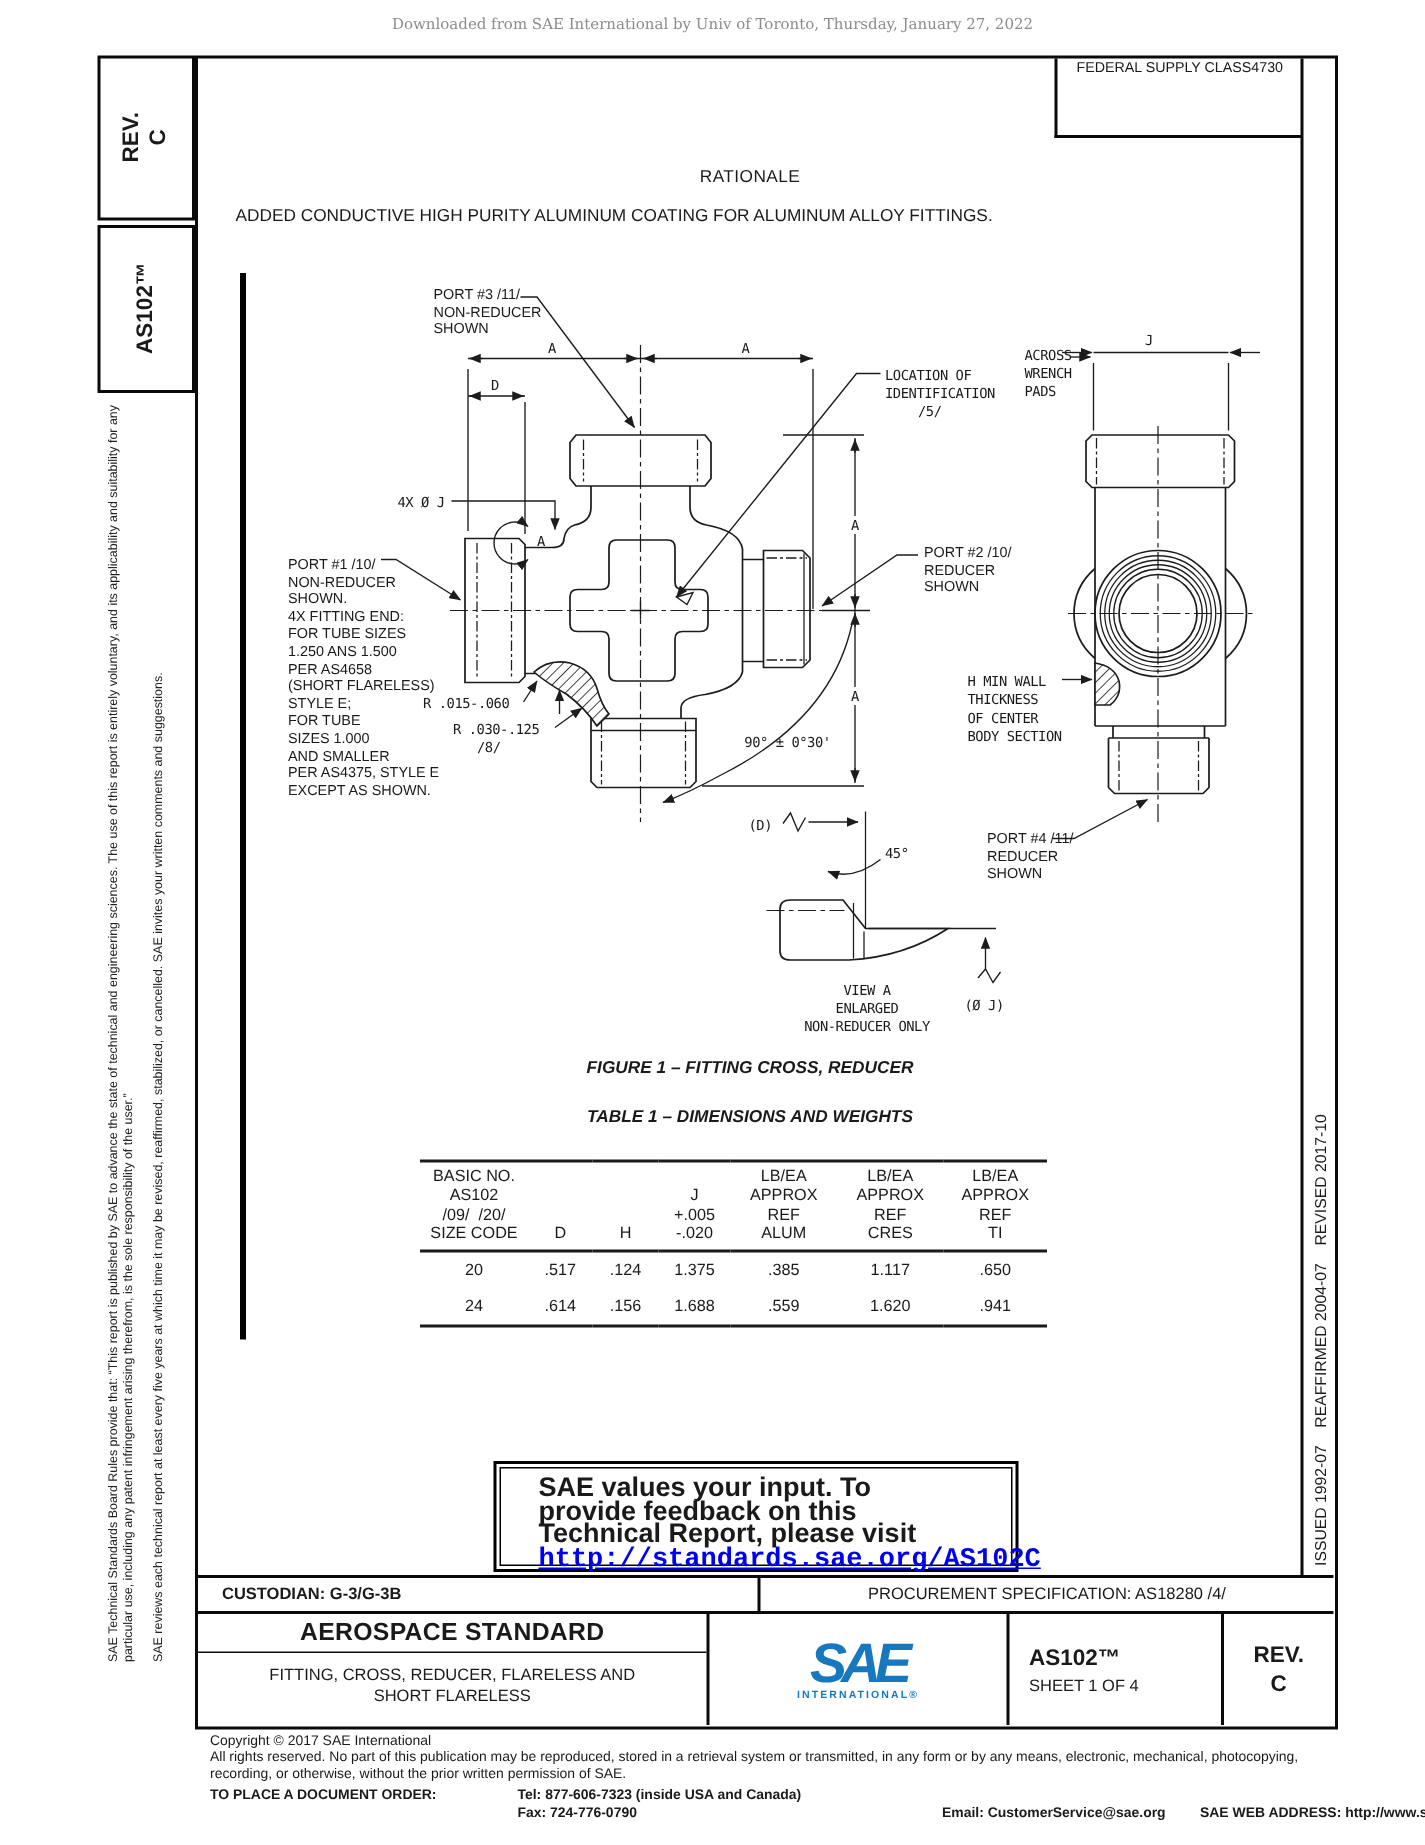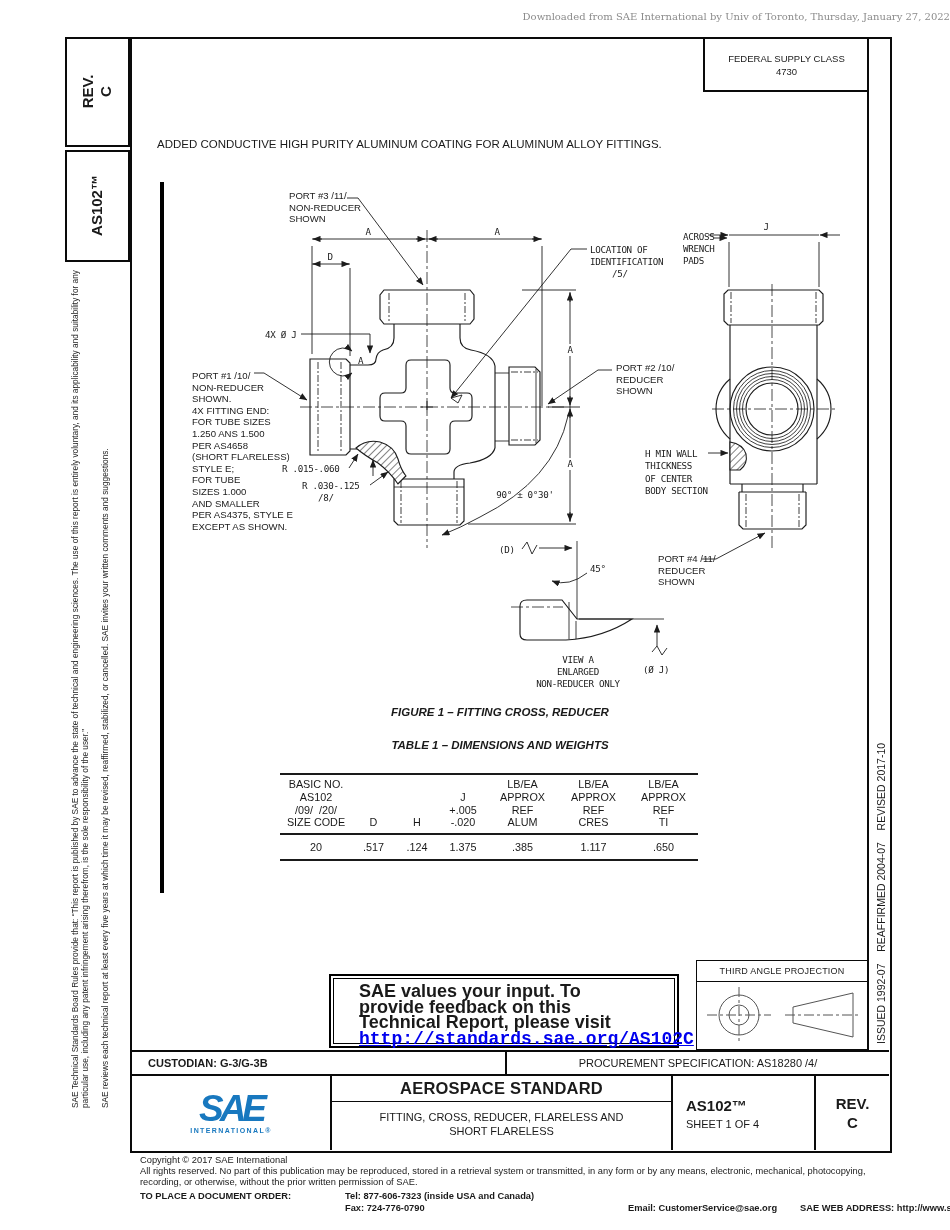--- a/index.html
+++ b/index.html
@@ -1,34 +1,34 @@
 <!DOCTYPE html>
 <html><head>
 <meta charset="utf-8">
 <style>
   html,body{margin:0;padding:0;background:#fff;}
   .page{position:relative;width:950px;height:1230px;background:#fff;overflow:hidden;
         font-family:"Liberation Sans",sans-serif;color:#1a1a1a;}
-  .watermark{position:absolute;top:11px;left:0;width:950px;text-align:right;
+  .watermark{position:absolute;top:11px;left:0;width:950px;text-align:center;
              font-family:"DejaVu Serif",serif;font-size:10px;color:#8b8b8b;}
   
   .vbox{position:absolute;left:65px;width:65px;border:2.5px solid #0a0a0a;box-sizing:border-box;background:#fff;}
   .vbox-inner{position:absolute;transform-origin:0 0;transform:rotate(-90deg);
               display:flex;flex-direction:column;align-items:center;justify-content:center;
               font-weight:bold;font-size:15px;line-height:18px;white-space:nowrap;}
   .notices{position:absolute;left:67px;top:260px;width:60px;height:850px;}
   .rot{position:absolute;transform-origin:0 0;transform:rotate(-90deg);}
   .notices .rot{left:3px;top:848px;width:848px;height:58px;font-size:8.3px;line-height:10.4px;color:#222;}
   .notices p{margin:0 0 9px 0;}
   .changebar{position:absolute;left:160px;top:182px;width:4px;height:711px;background:#000;}
   
   .frame{position:absolute;left:130px;top:37px;width:762px;height:1116px;
          border:2.5px solid #0a0a0a;box-sizing:border-box;}
   .fsc{position:absolute;left:571px;top:0;width:165px;height:53px;border-left:2px solid #0a0a0a;
-       border-bottom:2px solid #0a0a0a;box-sizing:border-box;display:flex;flex-direction:column;
+       border-bottom:2px solid #0a0a0a;box-sizing:border-box;display:flex;flex-direction:row;
        justify-content:center;text-align:center;font-size:9.5px;line-height:13px;}
   .datecol{position:absolute;right:0;top:0;width:23px;height:1011px;border-left:2.5px solid #0a0a0a;box-sizing:border-box;}
   .datecol .rot{left:3px;top:1005px;width:445px;height:18px;font-size:10.5px;line-height:18px;white-space:pre;}
   .rationale-title{position:absolute;left:0;top:73px;width:736px;text-align:center;font-size:11.5px;letter-spacing:.3px;}
   .rationale-body{position:absolute;left:25px;top:99px;font-size:11.5px;}
   .fig-caption{position:absolute;left:0;top:667px;width:736px;text-align:center;
                font-weight:bold;font-style:italic;font-size:11.5px;}
   .tab-caption{position:absolute;left:0;top:700px;width:736px;text-align:center;
                font-weight:bold;font-style:italic;font-size:11.5px;}
   
@@ -116,20 +116,21 @@
 
     <div class="fsc">
       <div>FEDERAL SUPPLY CLASS</div>
       <div>4730</div>
     </div>
 
     <div class="datecol">
       <div class="rot">ISSUED 1992-07    REAFFIRMED 2004-07    REVISED 2017-10</div>
     </div>
 
+    <div class="rationale-title">RATIONALE</div>
     <div class="rationale-body">ADDED CONDUCTIVE HIGH PURITY ALUMINUM COATING FOR ALUMINUM ALLOY FITTINGS.</div>
 
     <svg class="drawing" width="730" height="540" viewBox="140 160 730 540">
       <defs>
         <marker id="ah" viewBox="0 0 10 8" refX="9.5" refY="4" markerWidth="9" markerHeight="7" orient="auto-start-reverse">
             <path d="M0,0L10,4L0,8Z" fill="#1c1c1c"></path>
           </marker>
         <pattern id="hatch" patternUnits="userSpaceOnUse" width="5" height="5" patternTransform="rotate(45)">
           <rect width="5" height="5" fill="#fff"></rect>
           <line x1="0" y1="0" x2="0" y2="5" stroke="#1c1c1c" stroke-width="1.1"></line>
@@ -348,62 +349,58 @@
       <tbody>
         <tr>
           <td>20</td>
             <td>.517</td>
             <td>.124</td>
             <td>1.375</td>
             <td>.385</td>
             <td>1.117</td>
             <td>.650</td>
         </tr>
+        <tr>
+          <td>24</td>
+            <td>.614</td>
+            <td>.156</td>
+            <td>1.688</td>
+            <td>.559</td>
+            <td>1.620</td>
+            <td>.941</td>
+        </tr>
       </tbody>
     </table>
 
     <div class="feedback">
       <div class="inner">
         <span>SAE values your input. To provide feedback on this</span>
         <span>Technical Report, please visit</span><br>
         <a href="#">http://standards.sae.org/AS102C</a>
       </div>
     </div>
 
-    <div class="projection">
-      <div class="plabel">THIRD ANGLE PROJECTION</div>
-      <svg width="169" height="66" viewBox="0 0 169 66">
-        <g stroke="#555" fill="none" stroke-width="1">
-          <circle cx="42" cy="33" r="10"></circle>
-          <circle cx="42" cy="33" r="20"></circle>
-          <path d="M10,33 H74" stroke-dasharray="10 3 3 3"></path>
-          <path d="M42,5 V61" stroke-dasharray="10 3 3 3"></path>
-          <path d="M96,25 L156,11 V55 L96,41 Z"></path>
-          <path d="M88,33 H164" stroke-dasharray="10 3 3 3"></path>
-        </g>
-      </svg>
-    </div>
 
     <div class="cust-row">
       <div class="c1">CUSTODIAN: G-3/G-3B</div>
       <div class="c2">PROCUREMENT SPECIFICATION: AS18280 /4/</div>
     </div>
 
     <div class="tb-row">
-      <div class="cell tb-logo">
-        <div class="logo">
-          <div class="sae">SAE</div>
-          <div class="sub">INTERNATIONAL®</div>
-        </div>
-      </div>
       <div class="cell tb-center">
         <div class="heading">AEROSPACE STANDARD</div>
         <div class="title">
           <div>FITTING, CROSS, REDUCER, FLARELESS AND</div>
           <div>SHORT FLARELESS</div>
+        </div>
+      </div>
+      <div class="cell tb-logo">
+        <div class="logo">
+          <div class="sae">SAE</div>
+          <div class="sub">INTERNATIONAL®</div>
         </div>
       </div>
       <div class="cell tb-num">
         <div class="docnum">AS102™</div>
         <div class="sheet">SHEET 1 OF 4</div>
       </div>
       <div class="cell tb-rev">
         <div>REV.</div>
         <div>C</div>
       </div>

